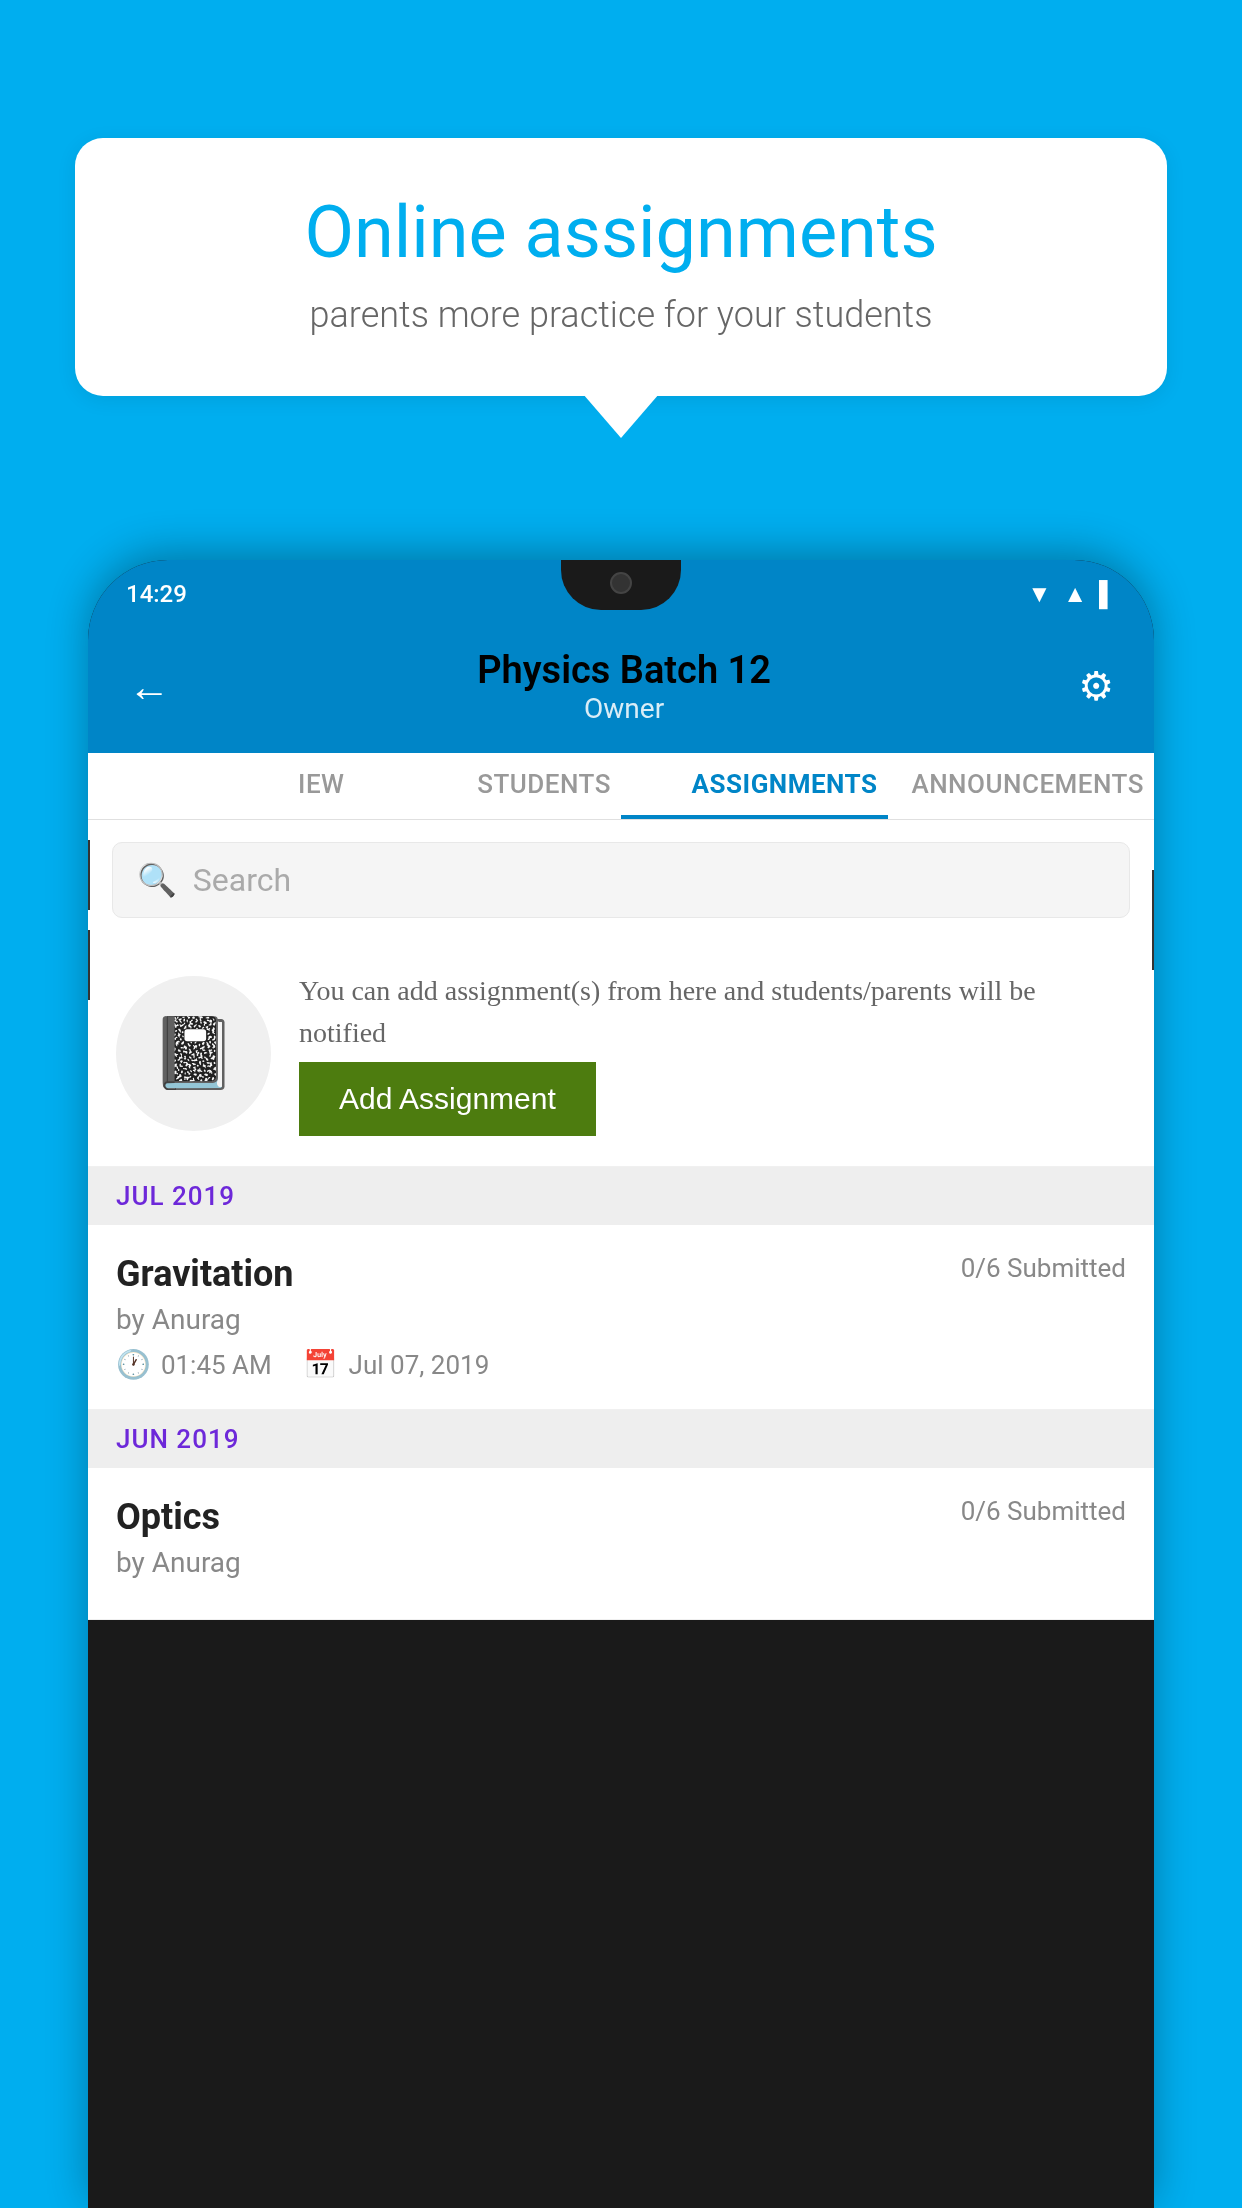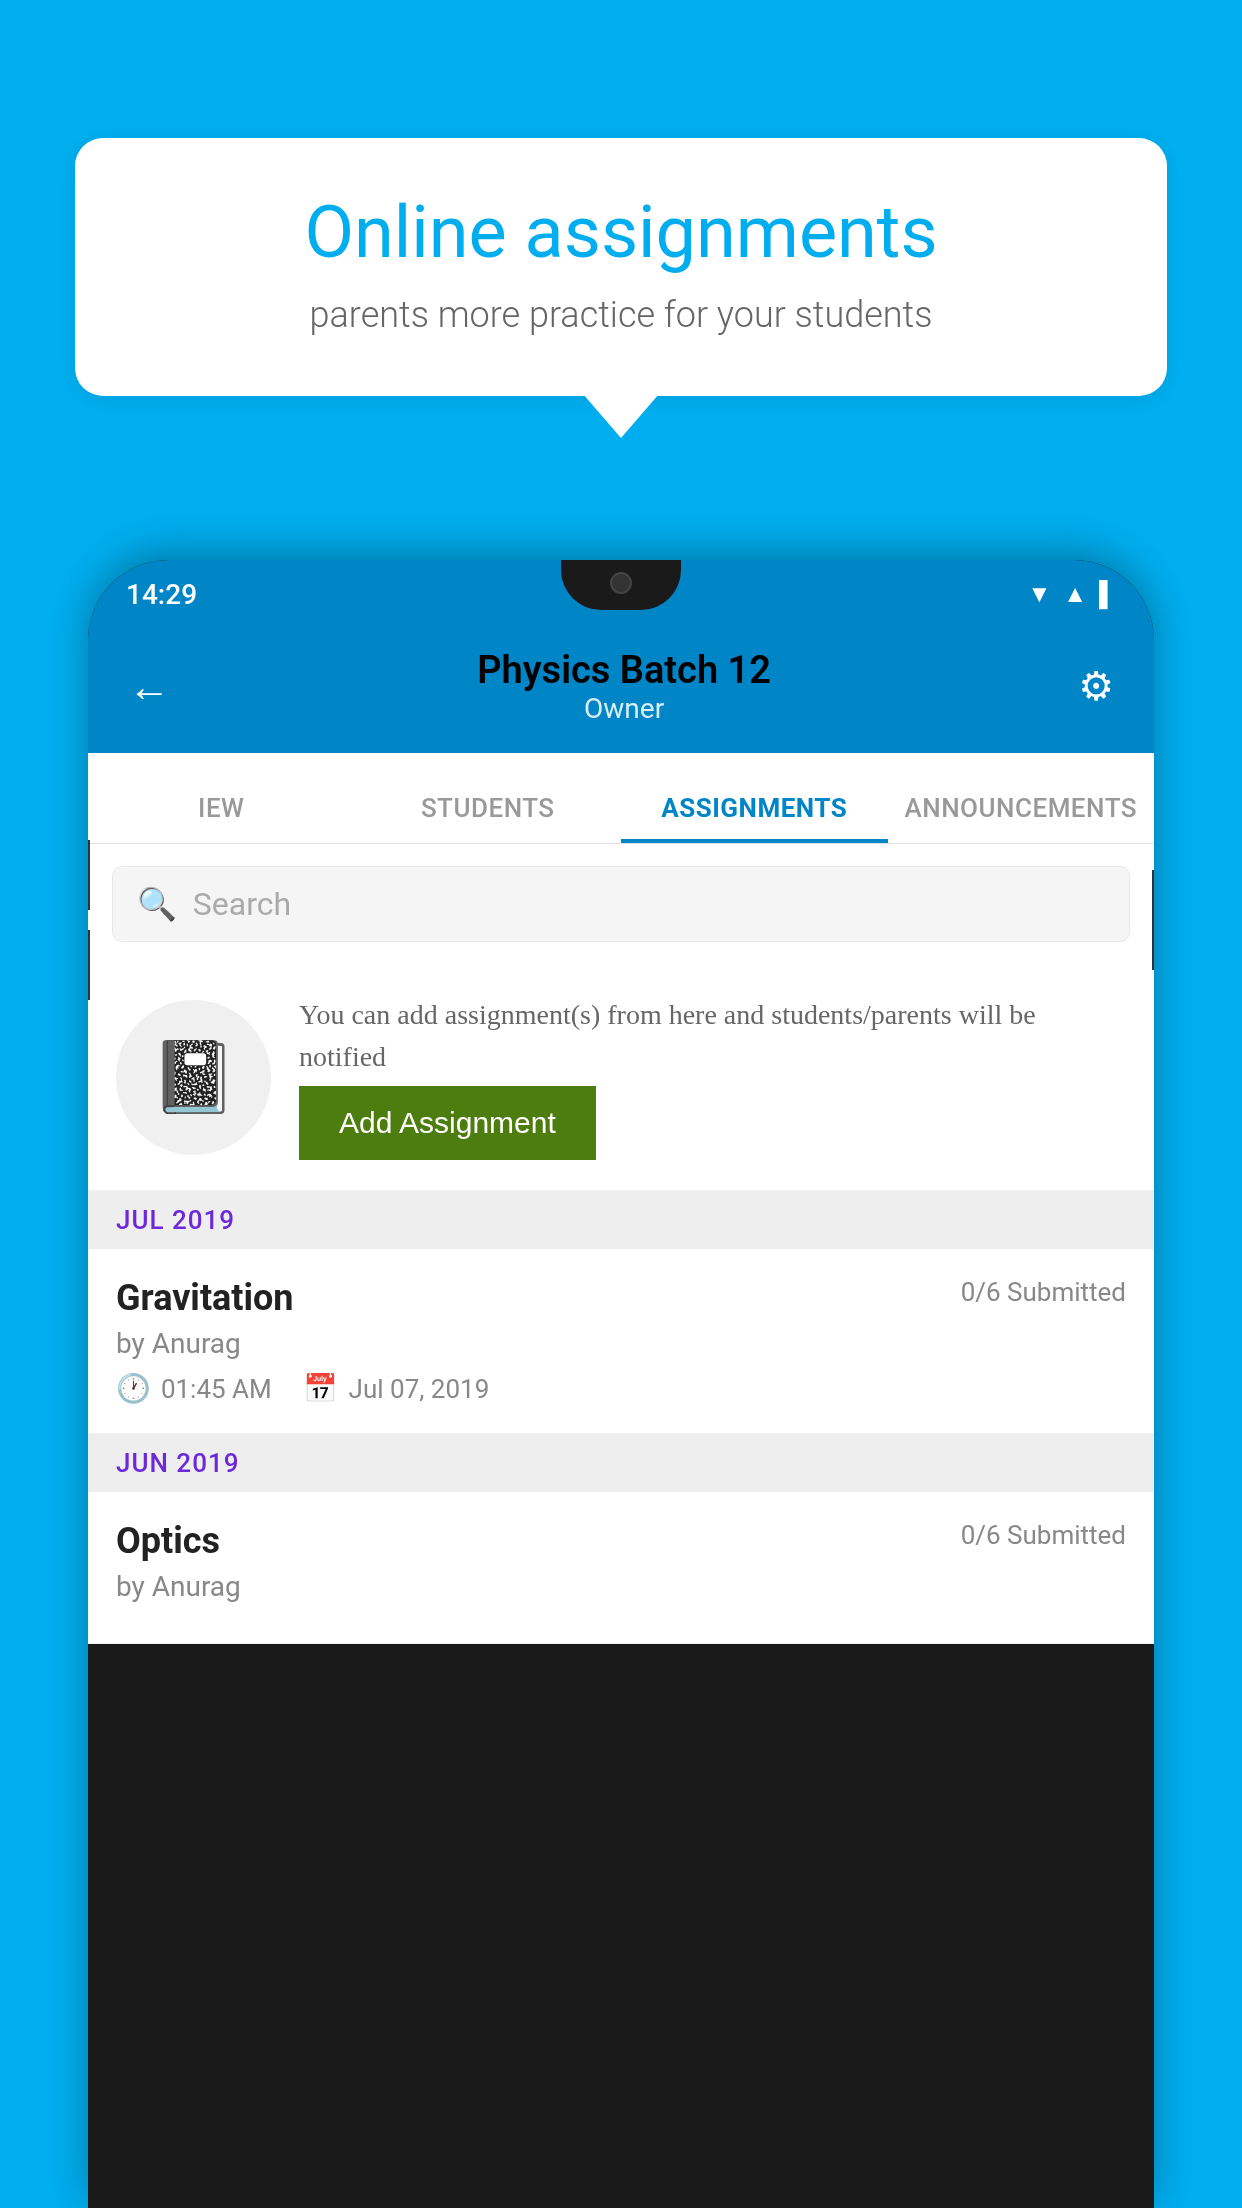--- a/index.html
+++ b/index.html
@@ -100,21 +100,21 @@
       border-radius: 50%;
       position: absolute;
       top: 12px;
       left: 50%;
       transform: translateX(-50%);
       border: 2px solid #444;
     }
 
     .status-time {
       color: white;
-      font-size: 28px;
+      font-size: 24px;
       font-weight: 500;
       z-index: 1;
     }
 
     .status-icons {
       display: flex;
       align-items: center;
       gap: 12px;
       z-index: 1;
     }
@@ -171,27 +171,26 @@
     .tabs-bar {
       display: flex;
       background: white;
       border-bottom: 1px solid #e0e0e0;
       overflow: hidden;
     }
 
     .tab-item {
       flex: 1;
       padding: 16px 10px;
-      text-align: center;
+      text-align: right;
       font-size: 26px;
       font-weight: 500;
       color: #999;
       letter-spacing: 0.5px;
       white-space: nowrap;
-      margin-top: 24px;
     }
 
     .tab-item.active {
       color: #0085C7;
       border-bottom: 4px solid #0085C7;
       font-weight: 700;
     }
 
     
     .search-container {

